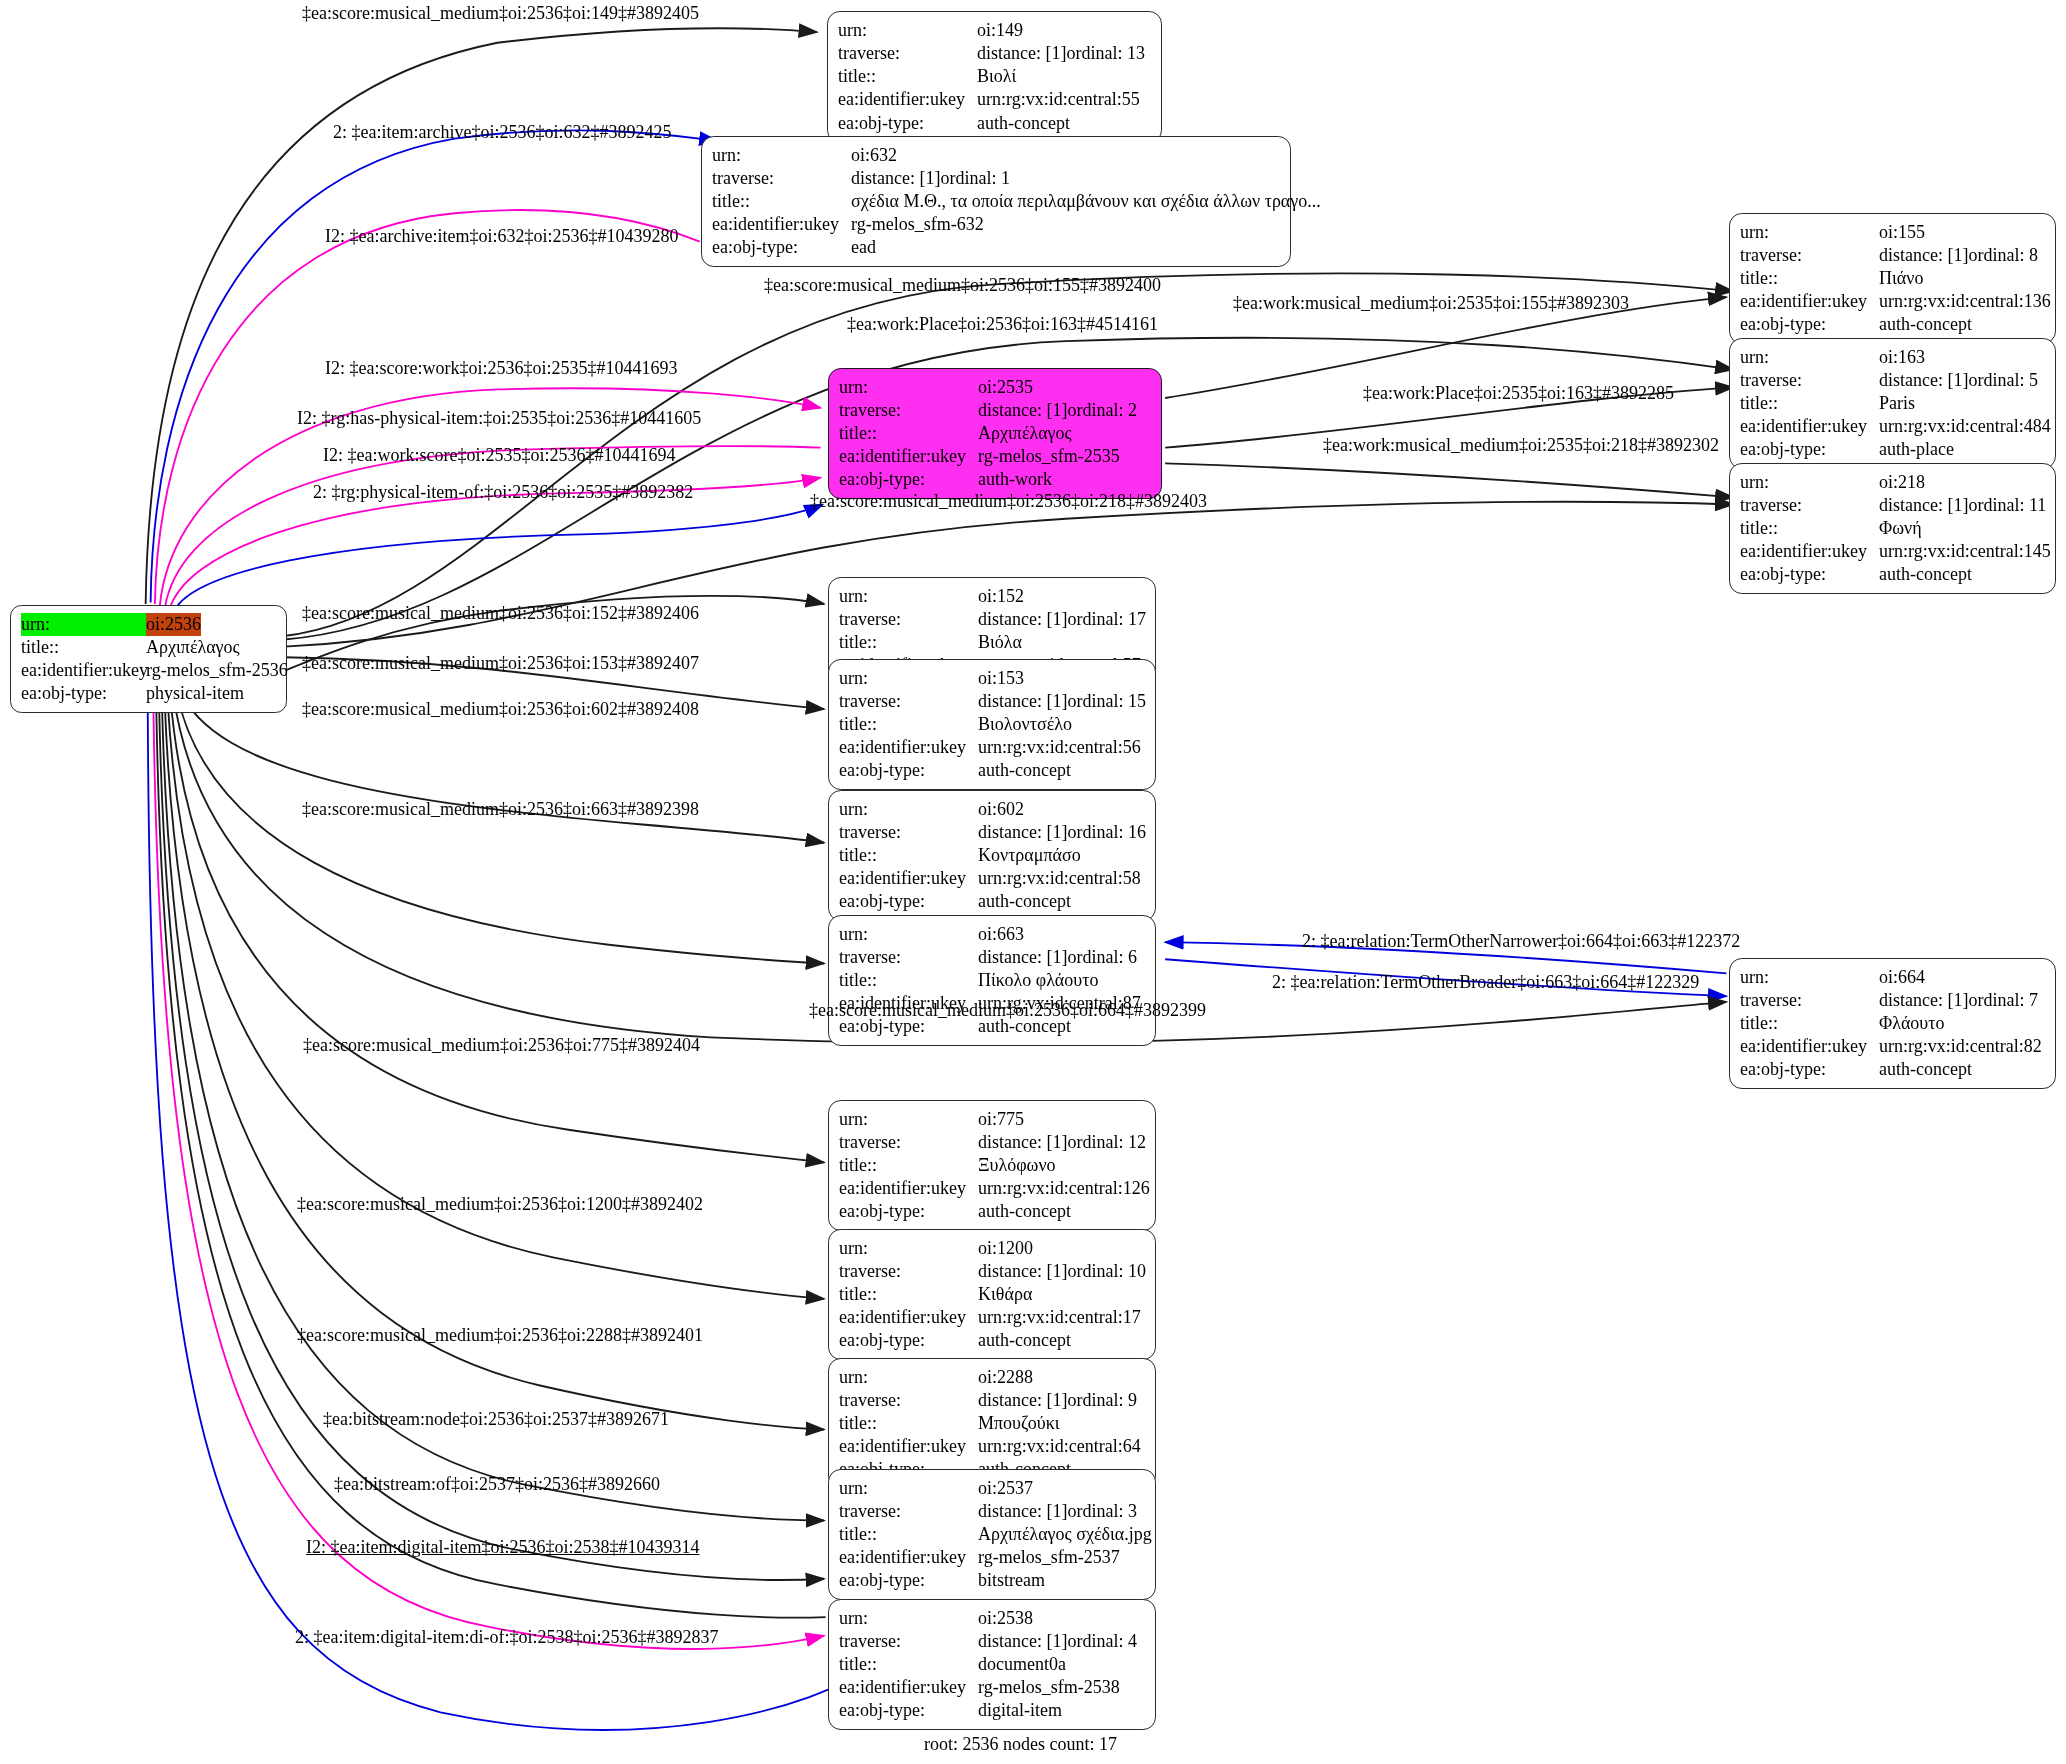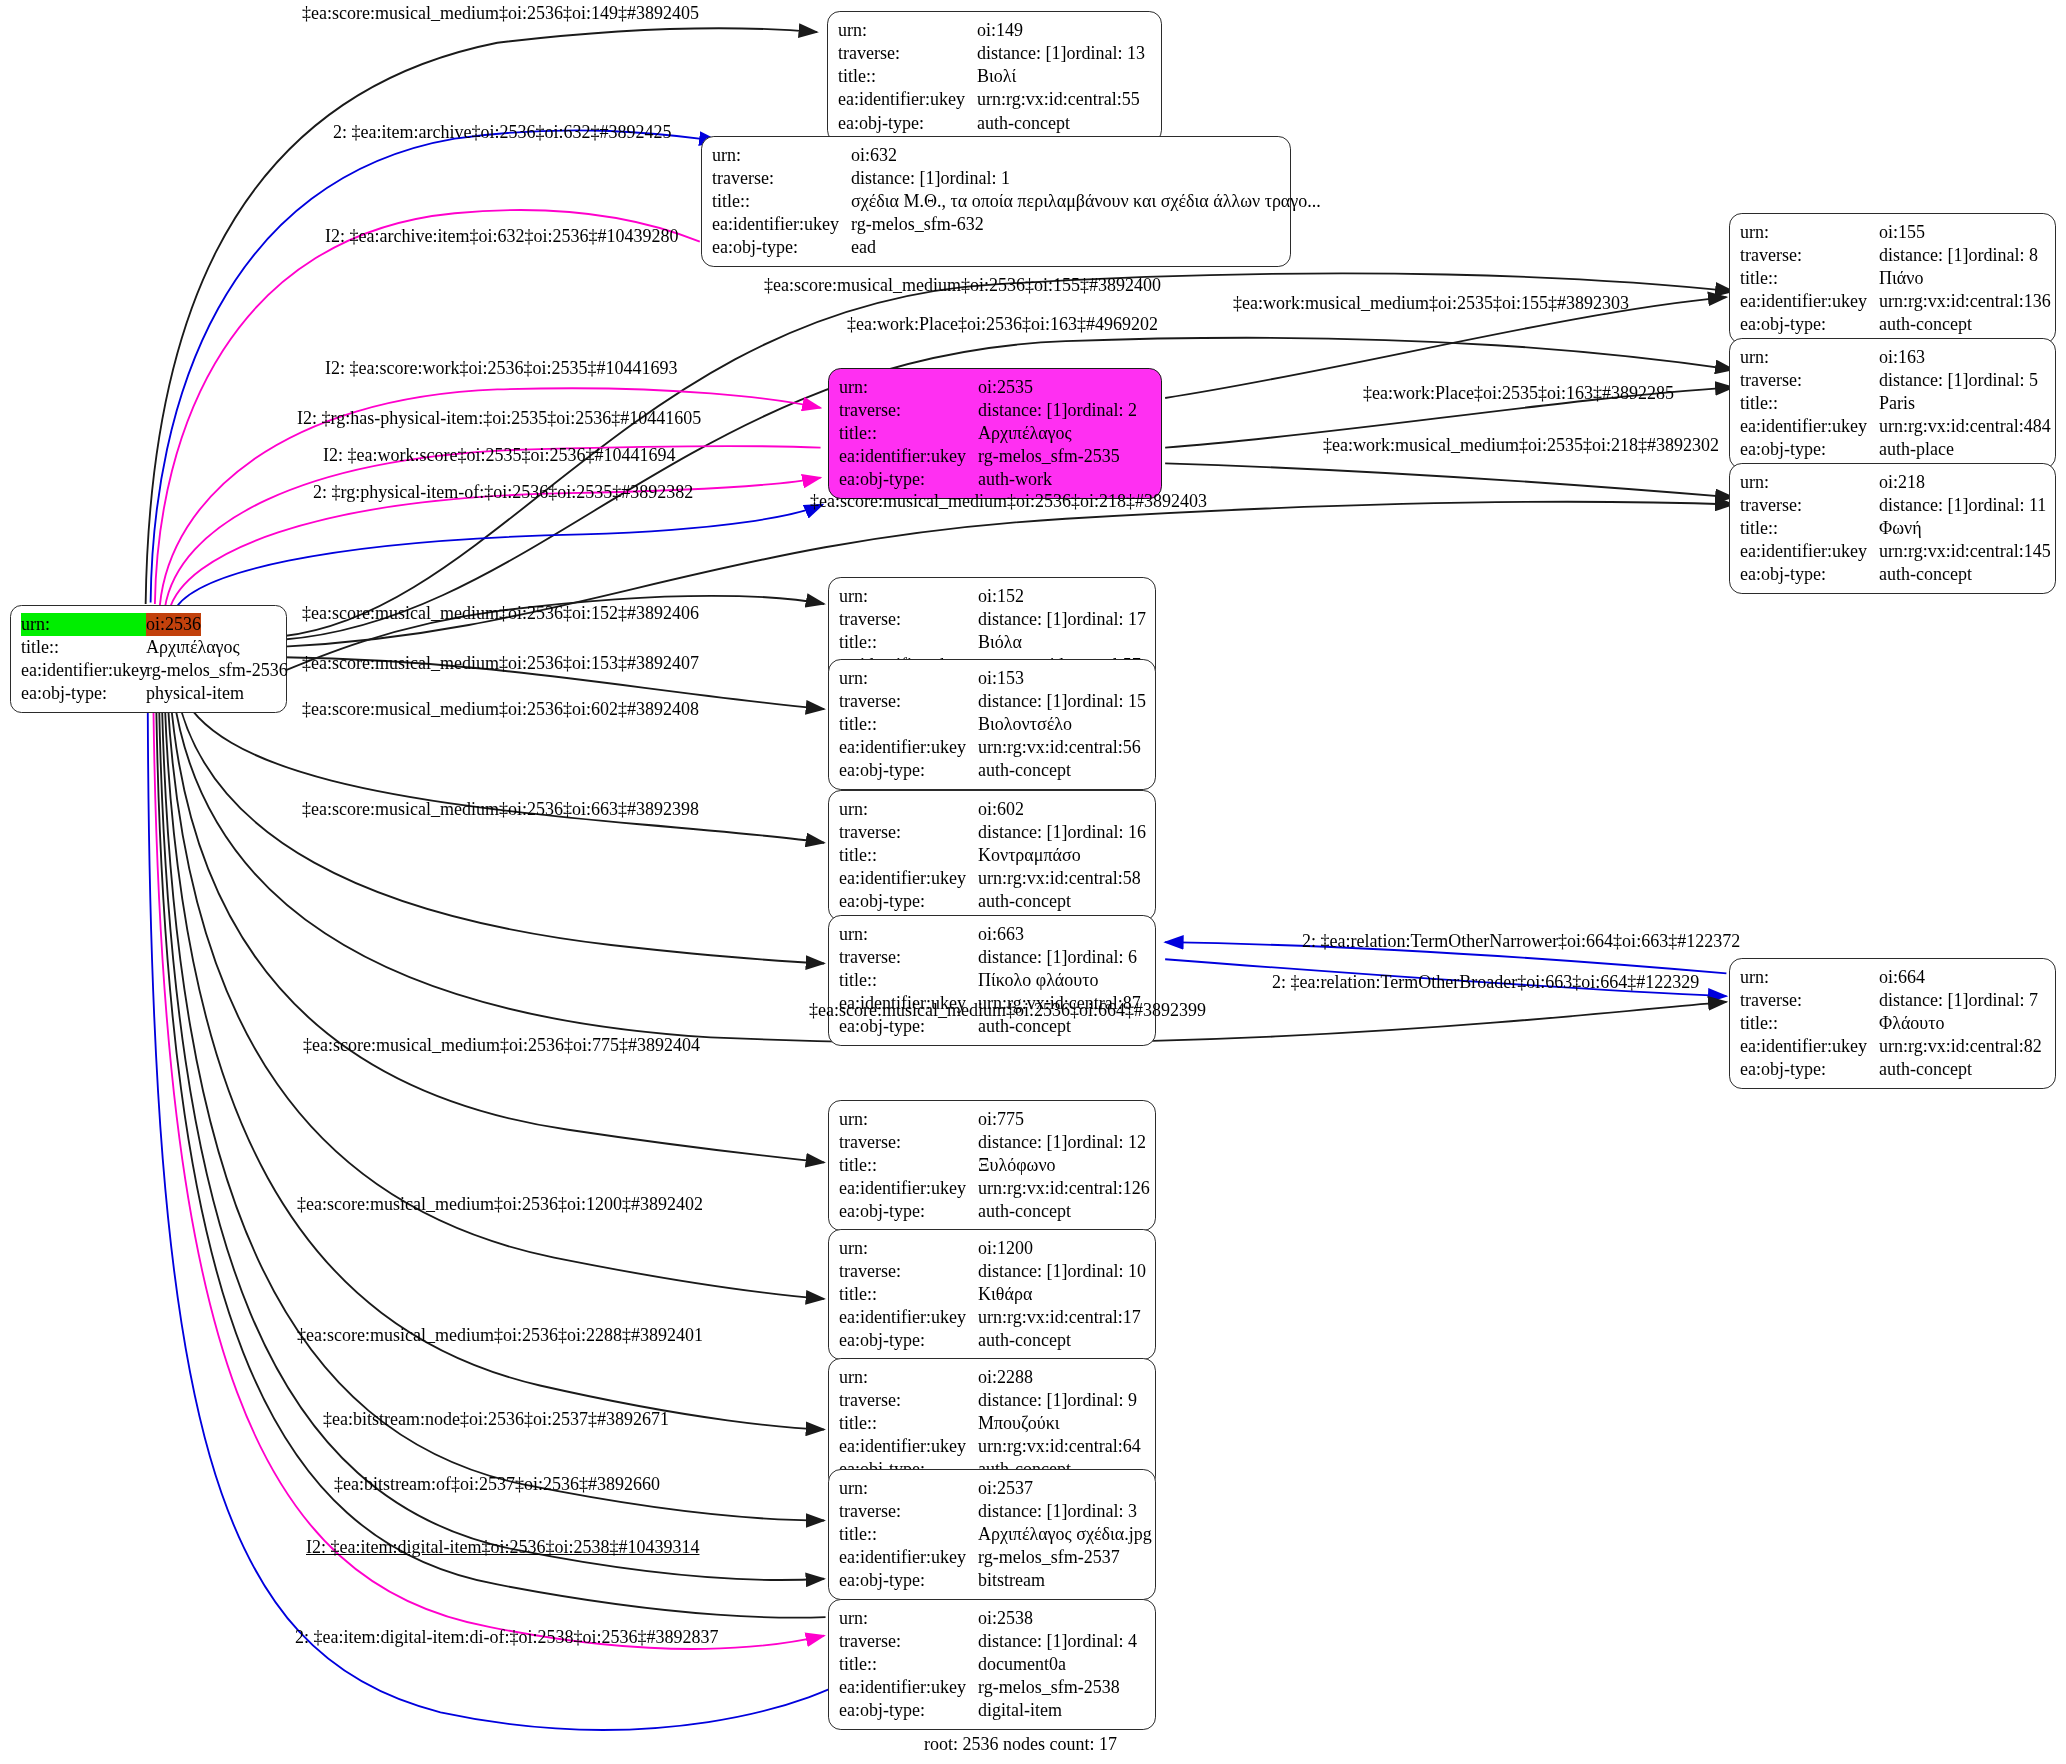--- a/index.html
+++ b/index.html
@@ -497,21 +497,21 @@
         <span class="k">ea:obj-type:</span>
         <span class="v">digital-item</span>
       </div>
 </div>
 
 <div class="elabel" style="left:302px;top:4.3px;">‡ea:score:musical_medium‡oi:2536‡oi:149‡#3892405</div>
 <div class="elabel" style="left:333px;top:123px;">2: ‡ea:item:archive‡oi:2536‡oi:632‡#3892425</div>
 <div class="elabel" style="left:325px;top:227px;">I2: ‡ea:archive:item‡oi:632‡oi:2536‡#10439280</div>
 <div class="elabel" style="left:764px;top:264px;margin-top:12px;">‡ea:score:musical_medium‡oi:2536‡oi:155‡#3892400</div>
 <div class="elabel" style="left:1233px;top:294px;">‡ea:work:musical_medium‡oi:2535‡oi:155‡#3892303</div>
-<div class="elabel" style="left:847px;top:315px;">‡ea:work:Place‡oi:2536‡oi:163‡#4969202</div>
+<div class="elabel" style="left:847px;top:315px;">‡ea:work:Place‡oi:2536‡oi:163‡#4514161</div>
 <div class="elabel" style="left:325px;top:359px;">I2: ‡ea:score:work‡oi:2536‡oi:2535‡#10441693</div>
 <div class="elabel" style="left:297px;top:409px;">I2: ‡rg:has-physical-item:‡oi:2535‡oi:2536‡#10441605</div>
 <div class="elabel" style="left:1363px;top:384px;">‡ea:work:Place‡oi:2535‡oi:163‡#3892285</div>
 <div class="elabel" style="left:323px;top:446px;">I2: ‡ea:work:score‡oi:2535‡oi:2536‡#10441694</div>
 <div class="elabel" style="left:1323px;top:436px;">‡ea:work:musical_medium‡oi:2535‡oi:218‡#3892302</div>
 <div class="elabel" style="left:313px;top:483px;">2: ‡rg:physical-item-of:‡oi:2536‡oi:2535‡#3892382</div>
 <div class="elabel" style="left:810px;top:492px;">‡ea:score:musical_medium‡oi:2536‡oi:218‡#3892403</div>
 <div class="elabel" style="left:302px;top:604px;">‡ea:score:musical_medium‡oi:2536‡oi:152‡#3892406</div>
 <div class="elabel" style="left:302px;top:654px;">‡ea:score:musical_medium‡oi:2536‡oi:153‡#3892407</div>
 <div class="elabel" style="left:302px;top:700px;">‡ea:score:musical_medium‡oi:2536‡oi:602‡#3892408</div>

